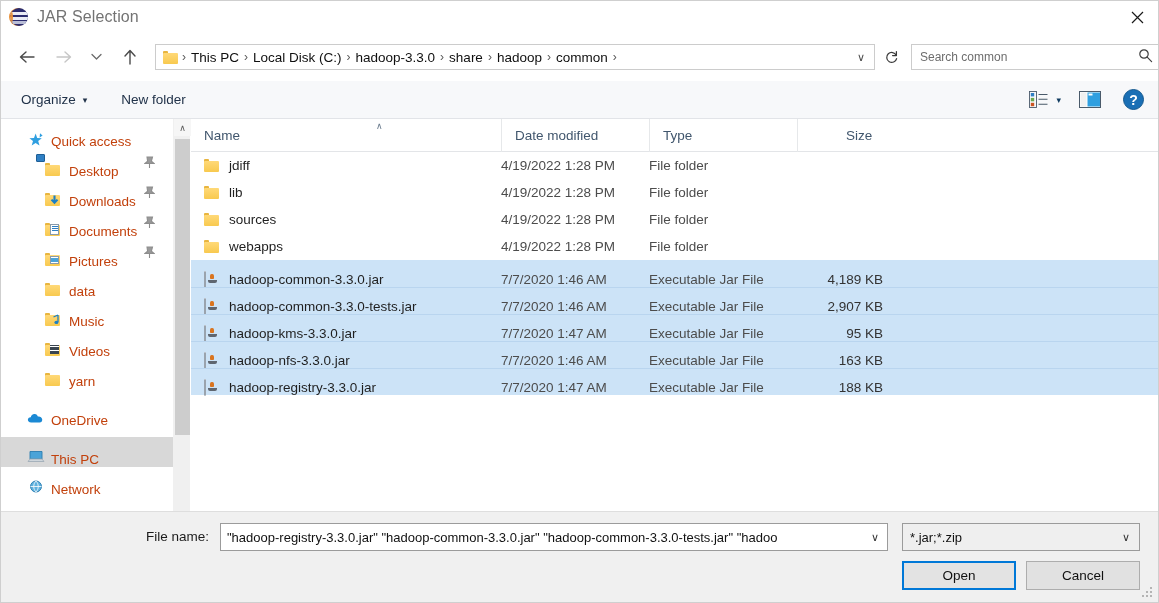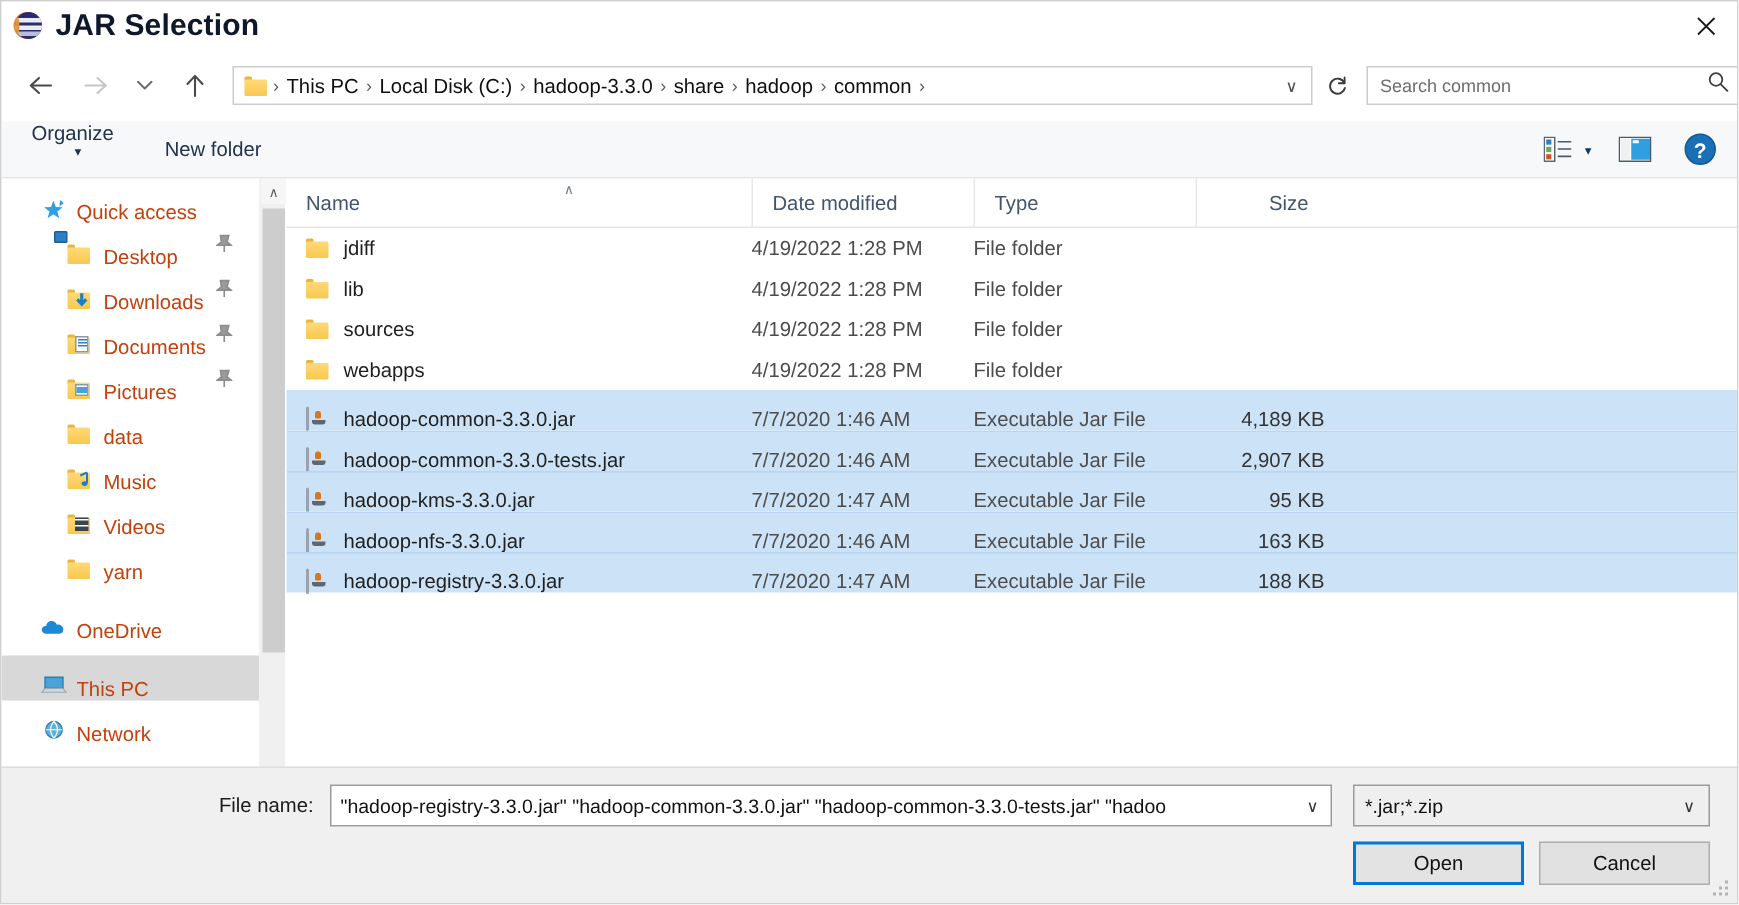--- a/index.html
+++ b/index.html
@@ -37,21 +37,21 @@
     content:""; position:absolute; left:0; right:0; top:4px; height:2.5px;
     background:#e9ecf5;
     box-shadow: 0 5px 0 0 #e9ecf5, 0 9px 0 0 #b9bdd6;
   }
   .title-icon::after {
     content:""; position:absolute; left:-2px; top:2px; width:5px; height:14px;
     background:#e8913a; border-radius:50%;
     opacity:.95;
   }
   .title-text {
-    font-size:20px; color:#0f172a; letter-spacing:.1px;font-weight:bold;
+    font-size:16px; color:#737373; letter-spacing:.1px;
   }
   .close-btn {
     position:absolute; right:0; top:0; width:46px; height:32px;
     display:flex; align-items:center; justify-content:center;
     color:#202020; font-size:17px; line-height:1;
   }
   .close-btn svg { display:block; }
 
   
   .navrow {
@@ -99,21 +99,21 @@
   
   .toolbar {
     position:absolute; left:0; top:80px; width:1159px; height:38px;
     background:#f7f8fa; border-bottom:1px solid #e2e4e8;
     display:flex; align-items:center;
   }
   .tb-item {
     font-size:13.5px; color:#22334a; display:flex; align-items:center; height:100%;
     padding:0 6px;
   }
-  .tb-item.organize { margin-left:14px;flex-direction:column; }
+  .tb-item.organize { margin-left:14px; }
   .tb-item.newfolder { margin-left:22px; }
   .tb-caret { margin-left:7px; font-size:9px; color:#22334a; }
   .tb-right { margin-left:auto; display:flex; align-items:center; margin-right:16px; }
   .tb-icon { display:flex; align-items:center; justify-content:center; }
   .view-caret { margin-left:8px; margin-right:18px; font-size:9px; color:#0f3a5f; }
   .pane-icon { margin-right:22px; }
   .help-icon {
     width:21px; height:21px; border-radius:50%;
     background:#1a6fb5; color:#fff; font-size:14px; font-weight:bold;
     display:flex; align-items:center; justify-content:center;

